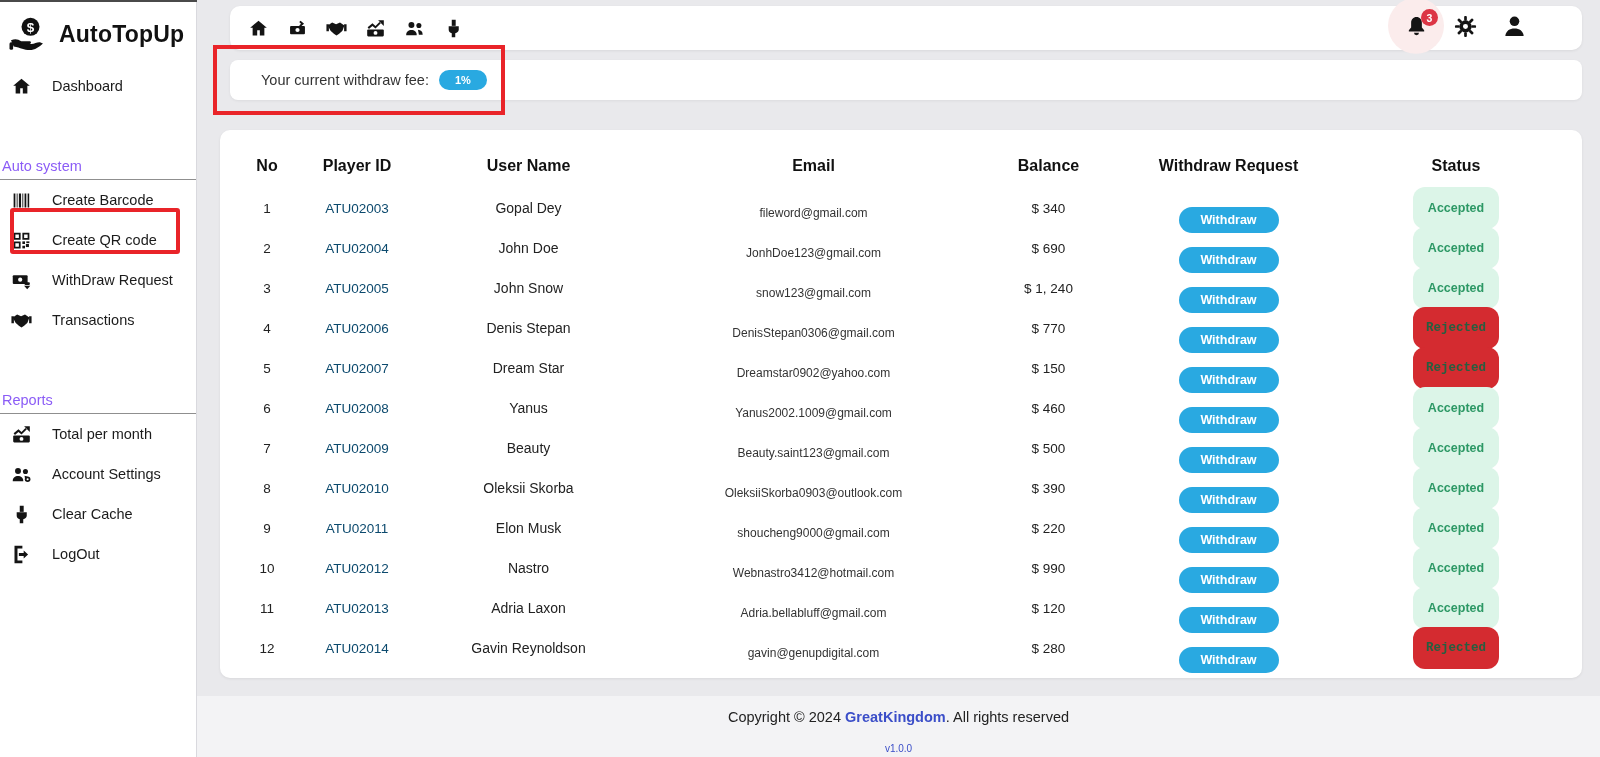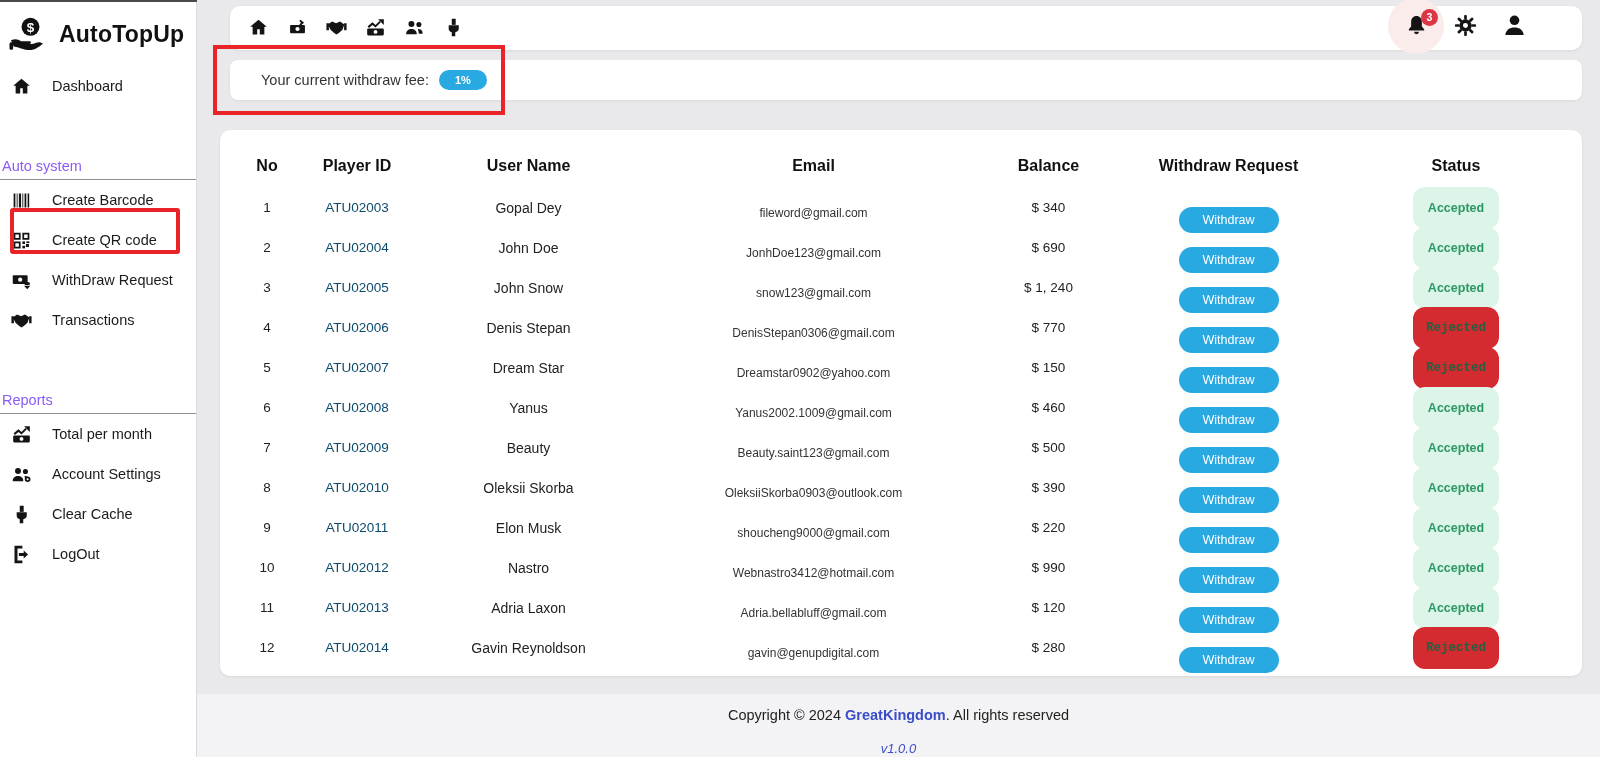--- a/index.html
+++ b/index.html
@@ -83,38 +83,38 @@
   .tbody-row { height: 40px; }
   .col { text-align: center; }
   .c0 { width: 62px; } .c1 { width: 118px; } .c2 { width: 225px; }
   .c3 { width: 345px; } .c4 { width: 125px; } .c5 { width: 235px; } .c6 { width: 220px; }
   .cell-no, .cell-balance { font-size: 13.5px; color: #222; }
   .cell-player-id { font-size: 13.5px; color: #0c4a6e; }
   .cell-user-name { font-size: 14px; color: #222; }
   .cell-email { font-size: 12px; color: #333; margin-top: 10px; }
   .withdraw-btn {
     background: var(--accent); color: #fff; border: none; cursor: pointer;
-    font-family: "Liberation Sans", sans-serif; font-weight: normal; font-size: 12.5px;
+    font-family: "Liberation Sans", sans-serif; font-weight: bold; font-size: 12.5px;
     width: 100px; height: 26px; border-radius: 13px; margin-top: 24px;
   }
   .pill {
     display: inline-block; width: 86px; padding: 14px 0; border-radius: 12px;
     font-size: 12.5px; font-weight: bold; text-align: center;
   }
   .pill.accepted { background: var(--accepted-bg); color: var(--accepted-text); }
   .pill.rejected { background: var(--rejected-bg); color: var(--rejected-text); font-family: Liberation Mono, monospace; }
 
   
   .footer {
     margin-top: 18px; flex: 1; background: #f3f3f5; text-align: center;
     padding-top: 13px;
   }
   .copyright { font-size: 14.5px; color: #222; }
   .brand { font-weight: bold; color: var(--link-blue); }
-  .version { margin-top: 18px; font-size: 13px; color: var(--link-blue); cursor: pointer; display: inline-block; font-style: italic; }
+  .version { margin-top: 18px; font-size: 10px; color: var(--link-blue); cursor: pointer; display: inline-block; }
 </style>
 </head>
 <body>
 
 <div class="app">
 
   <aside class="sidebar">
     <div class="sidebar-topline"></div>
     <div class="logo">
       <span class="ic" style="width:42px;height:36px">

